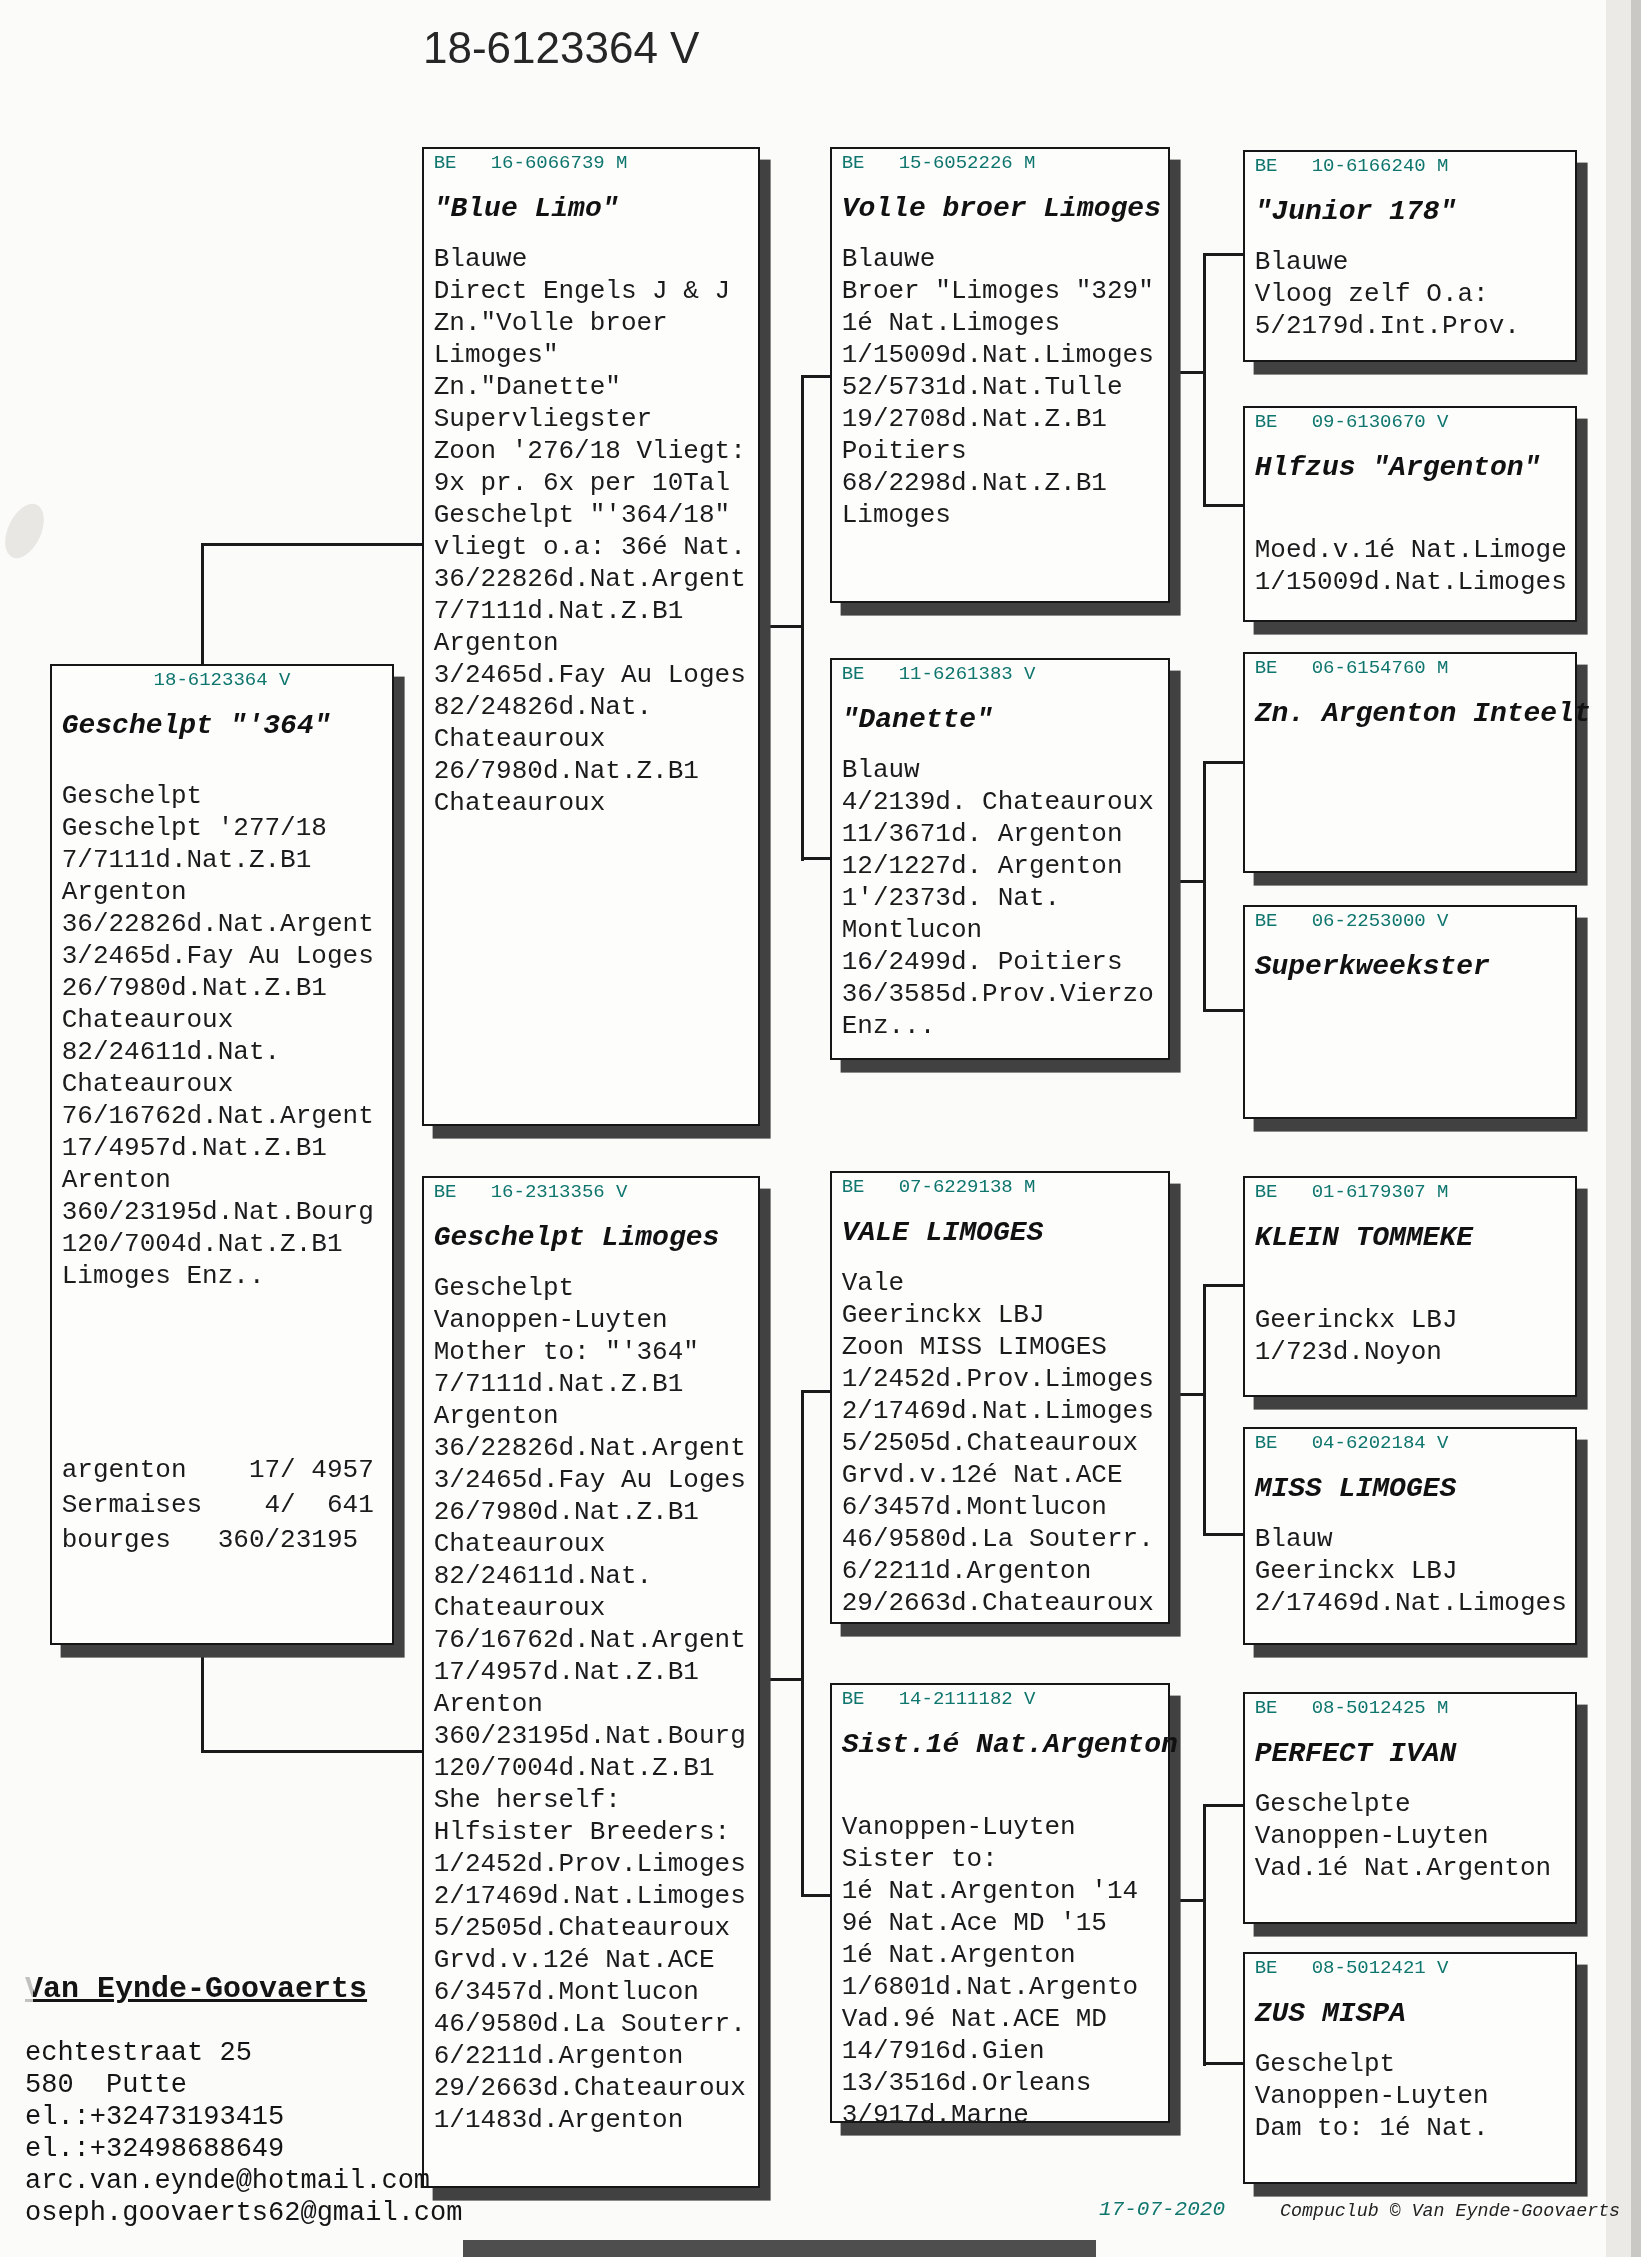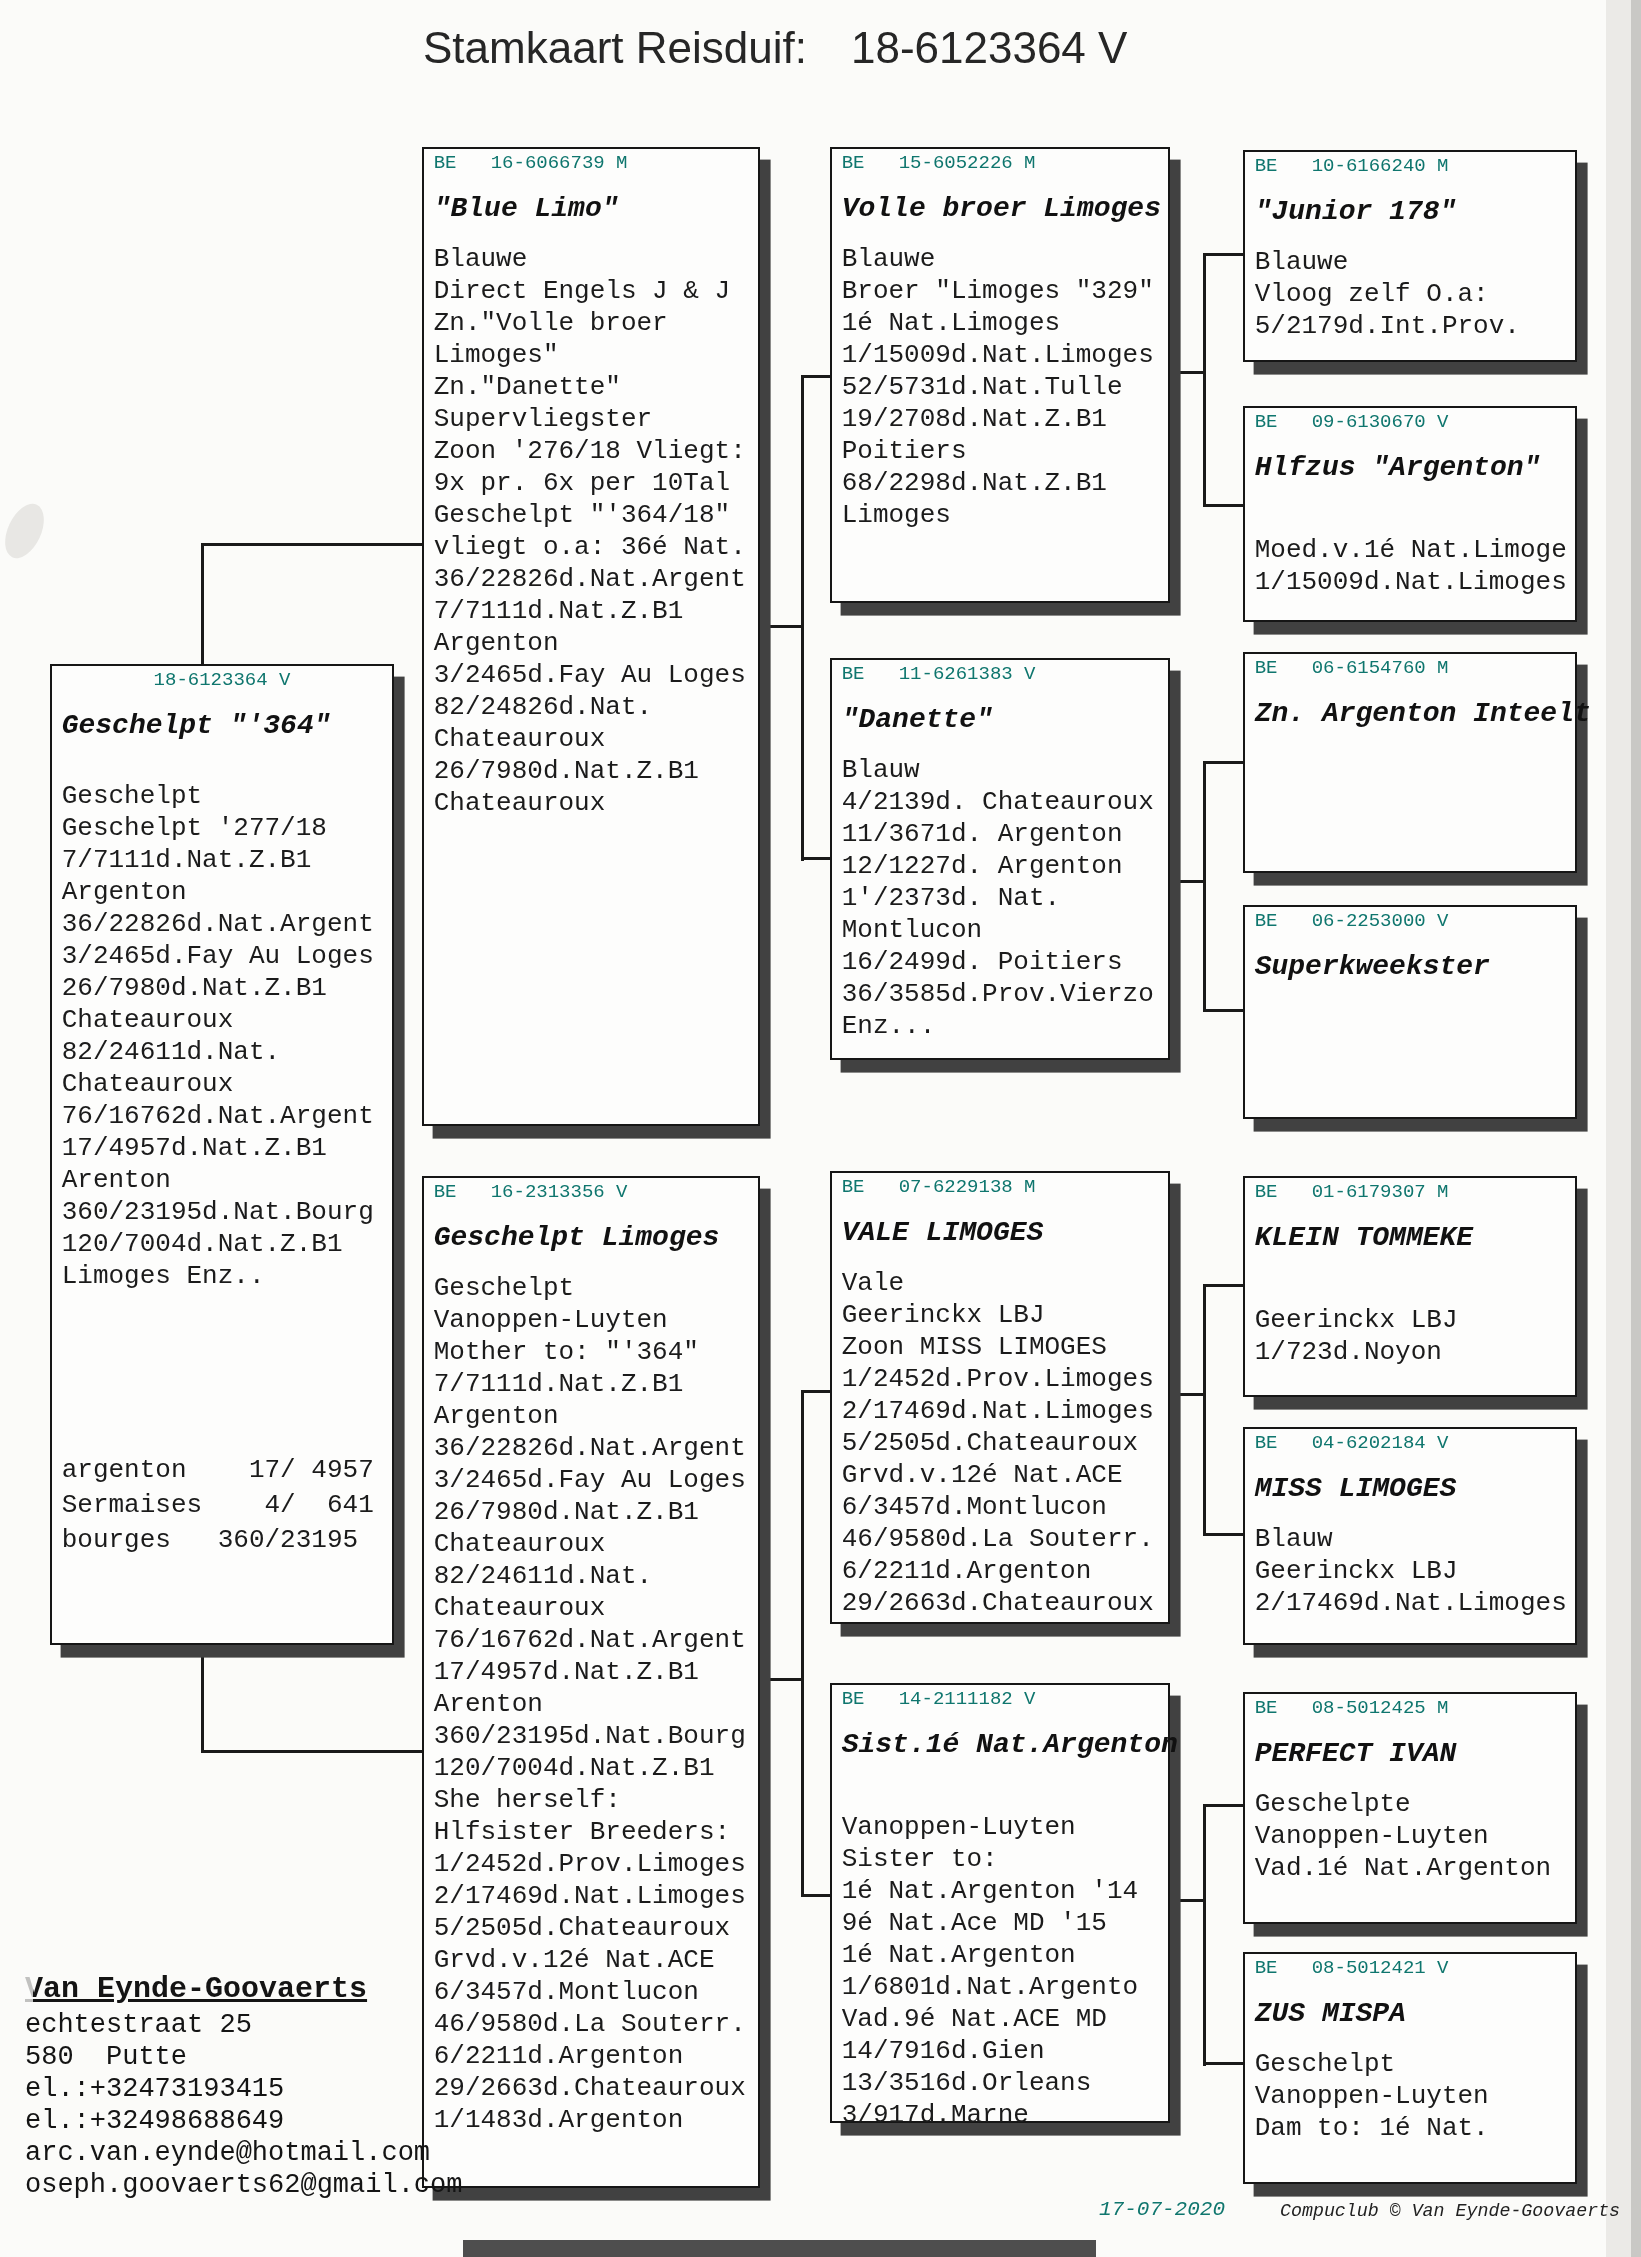--- a/index.html
+++ b/index.html
@@ -28,39 +28,38 @@
   .pbody{position:absolute;top:94px;left:9.7px;right:1.9px;}
   .pbody.lo{top:114px;}
   .bl{font-size:26px;line-height:32px;color:#1b1b1b;white-space:pre;}
   .summary{position:absolute;top:787px;left:9.7px;}
   .summary .bl{line-height:35px;}
 
   .cline{position:absolute;background:#1a1a1a;}
 
   .contact{position:absolute;left:25px;top:1972px;color:#141414;}
   .contact .cname{font-size:30px;font-weight:bold;white-space:pre;text-decoration:underline;}
-  .contact .clines{margin-top:3px;}
+  .contact .clines{margin-top:31px;}
   .cl{font-size:27px;line-height:32px;white-space:pre;}
 
   .footer-date{position:absolute;left:1099px;top:2198px;font-size:21px;font-style:italic;color:#0f766e;white-space:pre;}
   .footer-credit{position:absolute;left:1280px;top:2201px;font-size:18.3px;font-style:italic;color:#222;white-space:pre;}
 </style>
 </head>
 <body>
 
 <div id="page">
 
   <div class="edge-right2"></div>
   <div class="edge-right"></div>
   <div class="scan-bar"></div>
   <div class="smudge"></div>
   <div class="speck"></div>
 
   <div class="title">
-    <span>Stamkaart Reisduif:</span>
     <span>18-6123364 V</span>
   </div>
 
   <div class="cline" style="left:201px;top:543px;width:2.9px;height:125px"></div>
   <div class="cline" style="left:201px;top:543px;width:224px;height:2.9px"></div>
   <div class="cline" style="left:201px;top:1641px;width:2.9px;height:112px"></div>
   <div class="cline" style="left:201px;top:1750px;width:224px;height:2.9px"></div>
   <div class="cline" style="left:756px;top:625px;width:48px;height:2.9px"></div>
   <div class="cline" style="left:801px;top:375px;width:2.9px;height:486px"></div>
   <div class="cline" style="left:801px;top:375px;width:32px;height:2.9px"></div>

